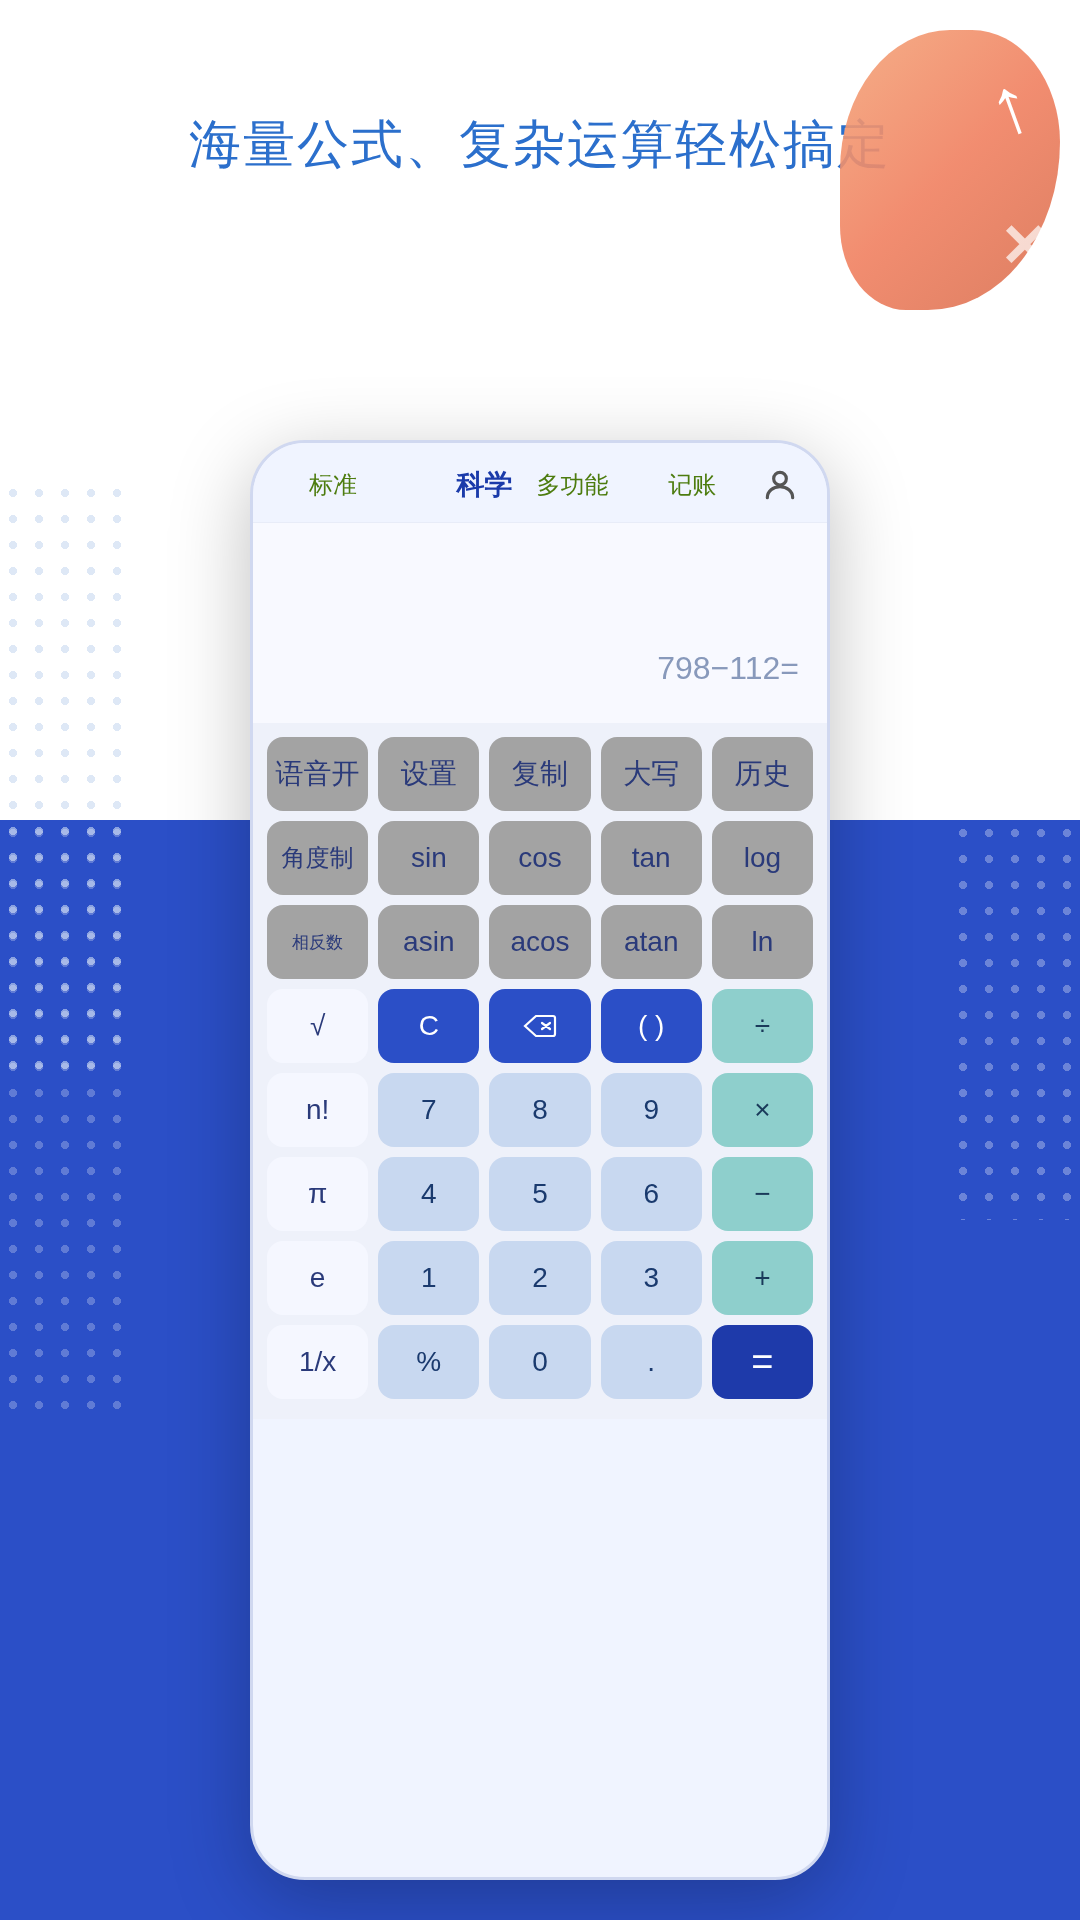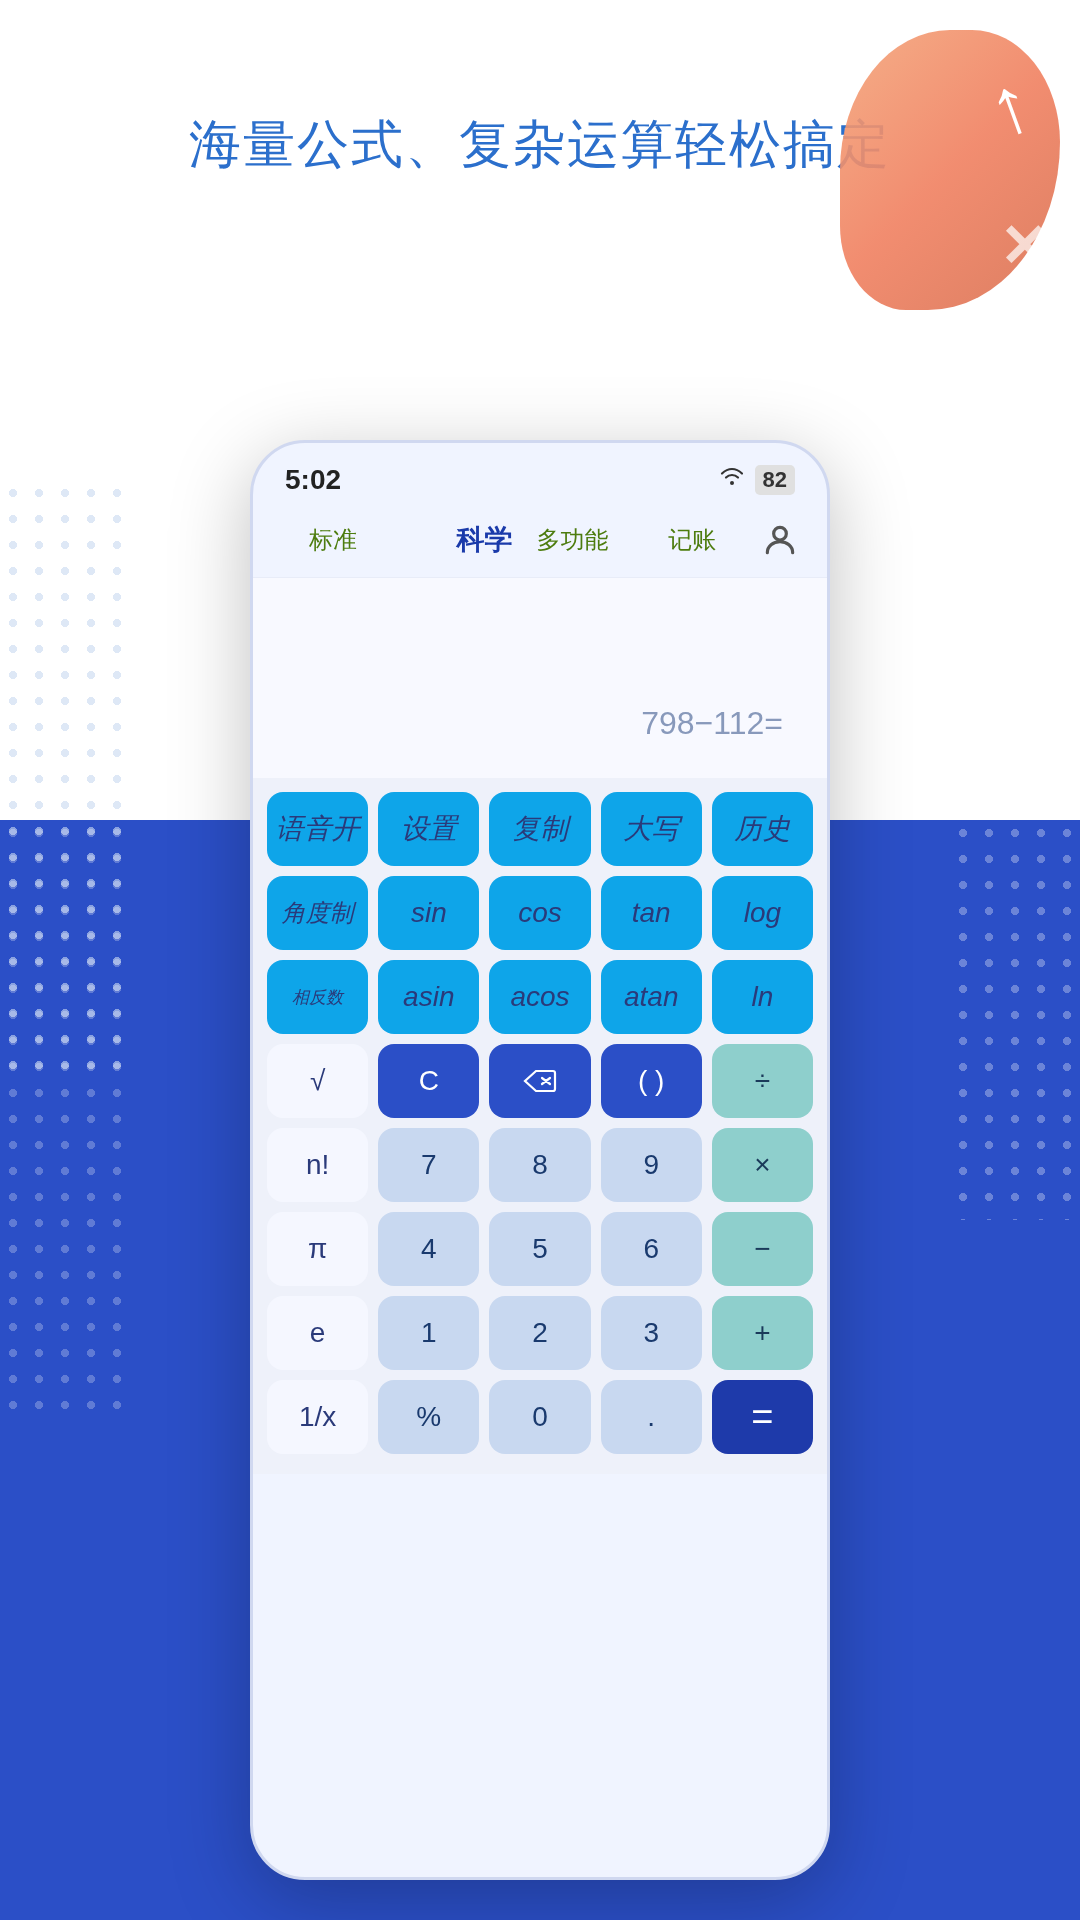--- a/index.html
+++ b/index.html
@@ -188,21 +188,21 @@
       width: 38px;
       height: 38px;
       fill: none;
       stroke: #555;
       stroke-width: 2.5;
     }
 
     
     .display-area {
       background: #f8f9ff;
-      padding: 20px 44px 28px;
+      padding: 20px 28px 28px;
       min-height: 200px;
       display: flex;
       justify-content: flex-end;
       align-items: flex-end;
     }
     .expression {
       font-size: 32px;
       color: #8899bb;
       margin-bottom: 8px;
     }
@@ -230,23 +230,22 @@
       display: flex;
       align-items: center;
       justify-content: center;
       font-size: 28px;
       font-weight: 500;
       cursor: pointer;
       user-select: none;
     }
     
     .key-light {
-      background: #0ea5e9;
+      background: #a3a3a3;
       color: #2a3a7a;
-      font-style: italic;
     }
     .key-white {
       background: #f5f7ff;
       color: #2a3a7a;
     }
     .key-blue {
       background: #2b4fc7;
       color: #ffffff;
     }
     .key-teal {
@@ -276,35 +275,20 @@
   <div class="hand-arrow">↑</div>
   <div class="hand-x">✕</div>
 </div>
 
 <div class="header-section">
   <div class="subtitle">海量公式、复杂运算轻松搞定</div>
 </div>
 
 <div class="phone-mockup">
 
-  <div class="status-bar">
-    <span class="status-time">5:02</span>
-    <div class="status-icons">
-      <span style="font-size:22px;">
-        <svg width="26" height="20" viewBox="0 0 26 20" fill="none">
-          <path d="M13 14a2 2 0 1 1 0 4 2 2 0 0 1 0-4z" fill="#333"></path>
-          <path d="M7 10.5C8.7 8.8 10.7 8 13 8s4.3.8 6 2.5" stroke="#333" stroke-width="2.2" stroke-linecap="round" fill="none"></path>
-          <path d="M3 6.5C5.8 3.8 9.2 2 13 2s7.2 1.8 10 4.5" stroke="#333" stroke-width="2.2" stroke-linecap="round" fill="none"></path>
-        </svg>
-      </span>
-      <div class="battery-badge">
-        <span>82</span>
-      </div>
-    </div>
-  </div>
 
   <div class="nav-tabs">
     <div class="nav-tab">标准</div>
     <div class="nav-tab active">科学</div>
     <div class="nav-tab">多功能</div>
     <div class="nav-tab">记账</div>
     <div class="nav-profile">
       <svg class="profile-icon-svg" viewBox="0 0 24 24">
         <circle cx="12" cy="8" r="4" stroke="#555" stroke-width="2" fill="none"></circle>
         <path d="M4 20c0-4 3.6-7 8-7s8 3 8 7" stroke="#555" stroke-width="2" stroke-linecap="round" fill="none"></path>

